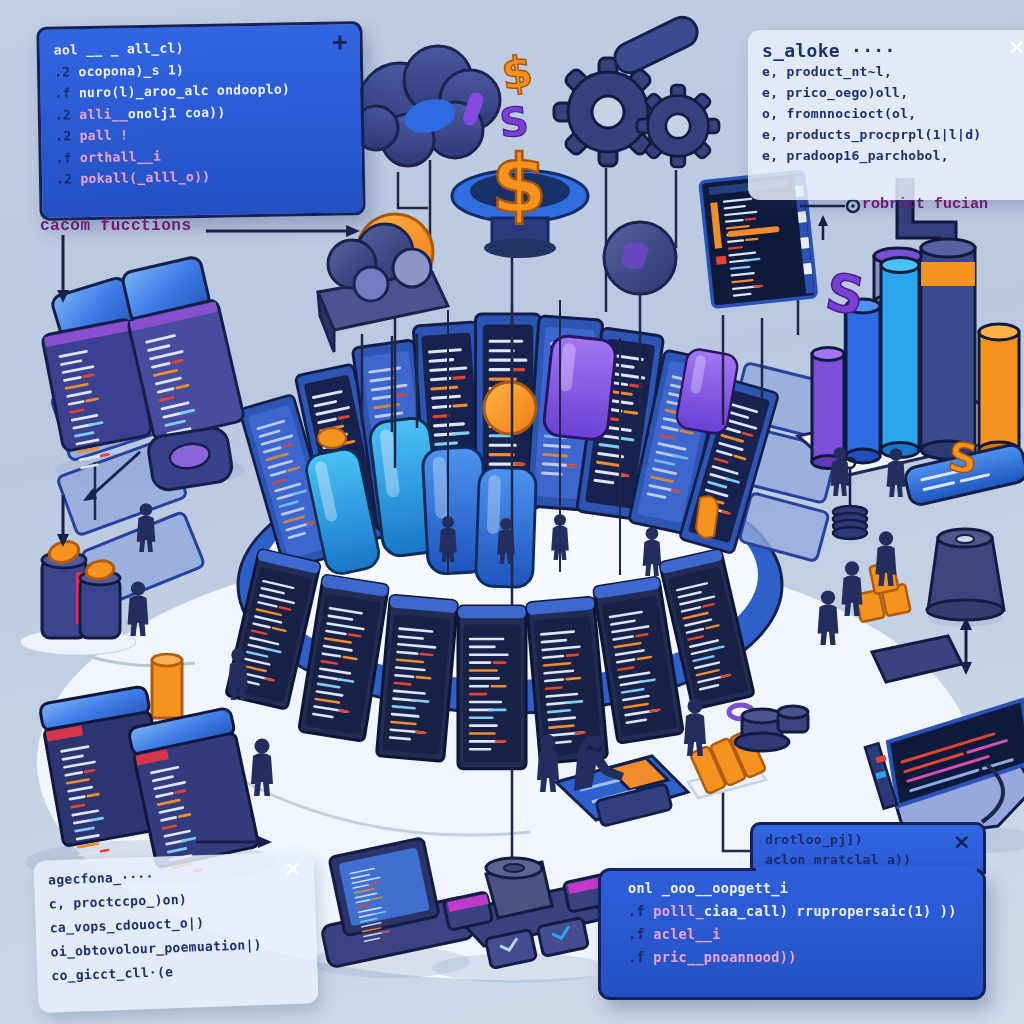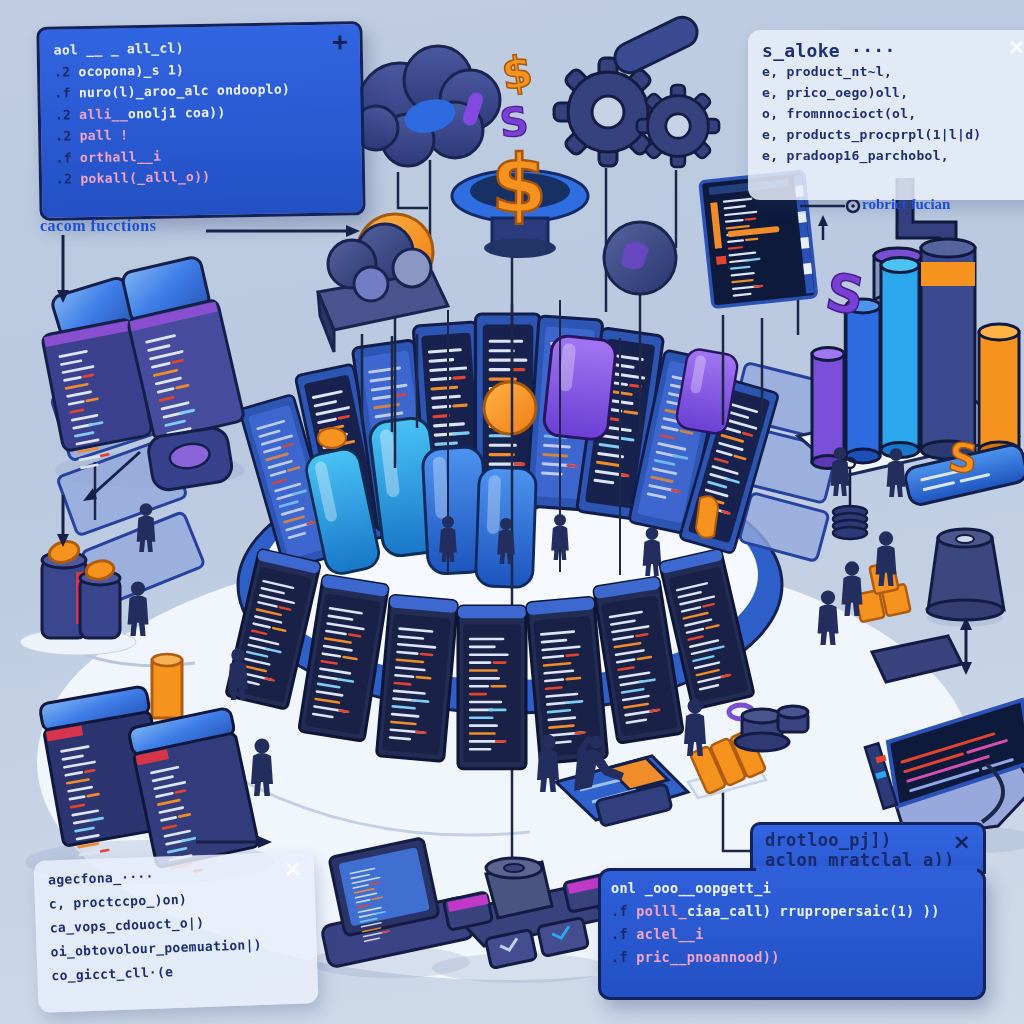--- a/index.html
+++ b/index.html
@@ -20,29 +20,29 @@
   #p-tr .cl{line-height:21px}
   #p-bl{left:36px;top:856px;width:252px;height:136px;padding:8px 14px;transform:rotate(-2deg)}
   #p-bl .cl{line-height:24px;font-size:13px}
   #p-br{left:598px;top:822px;width:388px;height:178px;z-index:5;position:absolute}
   #p-br .tab{position:absolute;left:152px;top:0;right:0;height:52px;
       background:linear-gradient(180deg,#3265e2,#2c5ad2);border:3px solid #14215a;border-bottom:none;
       border-radius:10px 10px 0 0;padding:5px 12px;box-sizing:border-box;
       font-family:"DejaVu Sans Mono",monospace;font-weight:bold}
   #p-br .body{position:absolute;left:0;top:46px;right:0;bottom:0;
       background:linear-gradient(180deg,#2f60da,#2350c4);border:3px solid #14215a;border-radius:12px;
-      padding:6px 10px;box-sizing:border-box;box-shadow:6px 10px 18px rgba(40,60,110,.3)}
+      padding:6px 27px;box-sizing:border-box;box-shadow:6px 10px 18px rgba(40,60,110,.3)}
   #p-br .patch{position:absolute;left:158px;top:44px;width:221px;height:9px;background:#2f60da;z-index:6}
   #p-br .cl{line-height:23px;font-size:13.5px}
-  #p-br .tab .cl{line-height:20px;font-size:17px}
+  #p-br .tab .cl{line-height:20px;font-size:13px}
   .xbtn{position:absolute;top:6px;right:12px;font-size:22px;line-height:22px;cursor:default;
         font-family:"DejaVu Sans",sans-serif;font-weight:bold}
   .xw{color:#fdfdff}.xn{color:#14215a}
   .plus{position:absolute;top:2px;right:12px;font-size:26px;color:#14215a;font-weight:bold}
-  .lbl{position:absolute;z-index:5;color:#1d4ed8;font-weight:bold;font-family:Liberation Serif, serif}
+  .lbl{position:absolute;z-index:5;color:#701a75;font-weight:bold;font-family:Liberation Mono, monospace}
   #lbl-cf{left:40px;top:217px;font-size:16px;letter-spacing:.5px}
   #lbl-of{left:862px;top:196px;font-size:15px}
 </style>
 </head>
 <body>
 
 <svg class="art" width="1024" height="1024" viewBox="0 0 1024 1024">
 <defs>
   <linearGradient id="gOr" x1="0" y1="0" x2="1" y2="1">
     <stop offset="0" stop-color="#ffb347"></stop>

